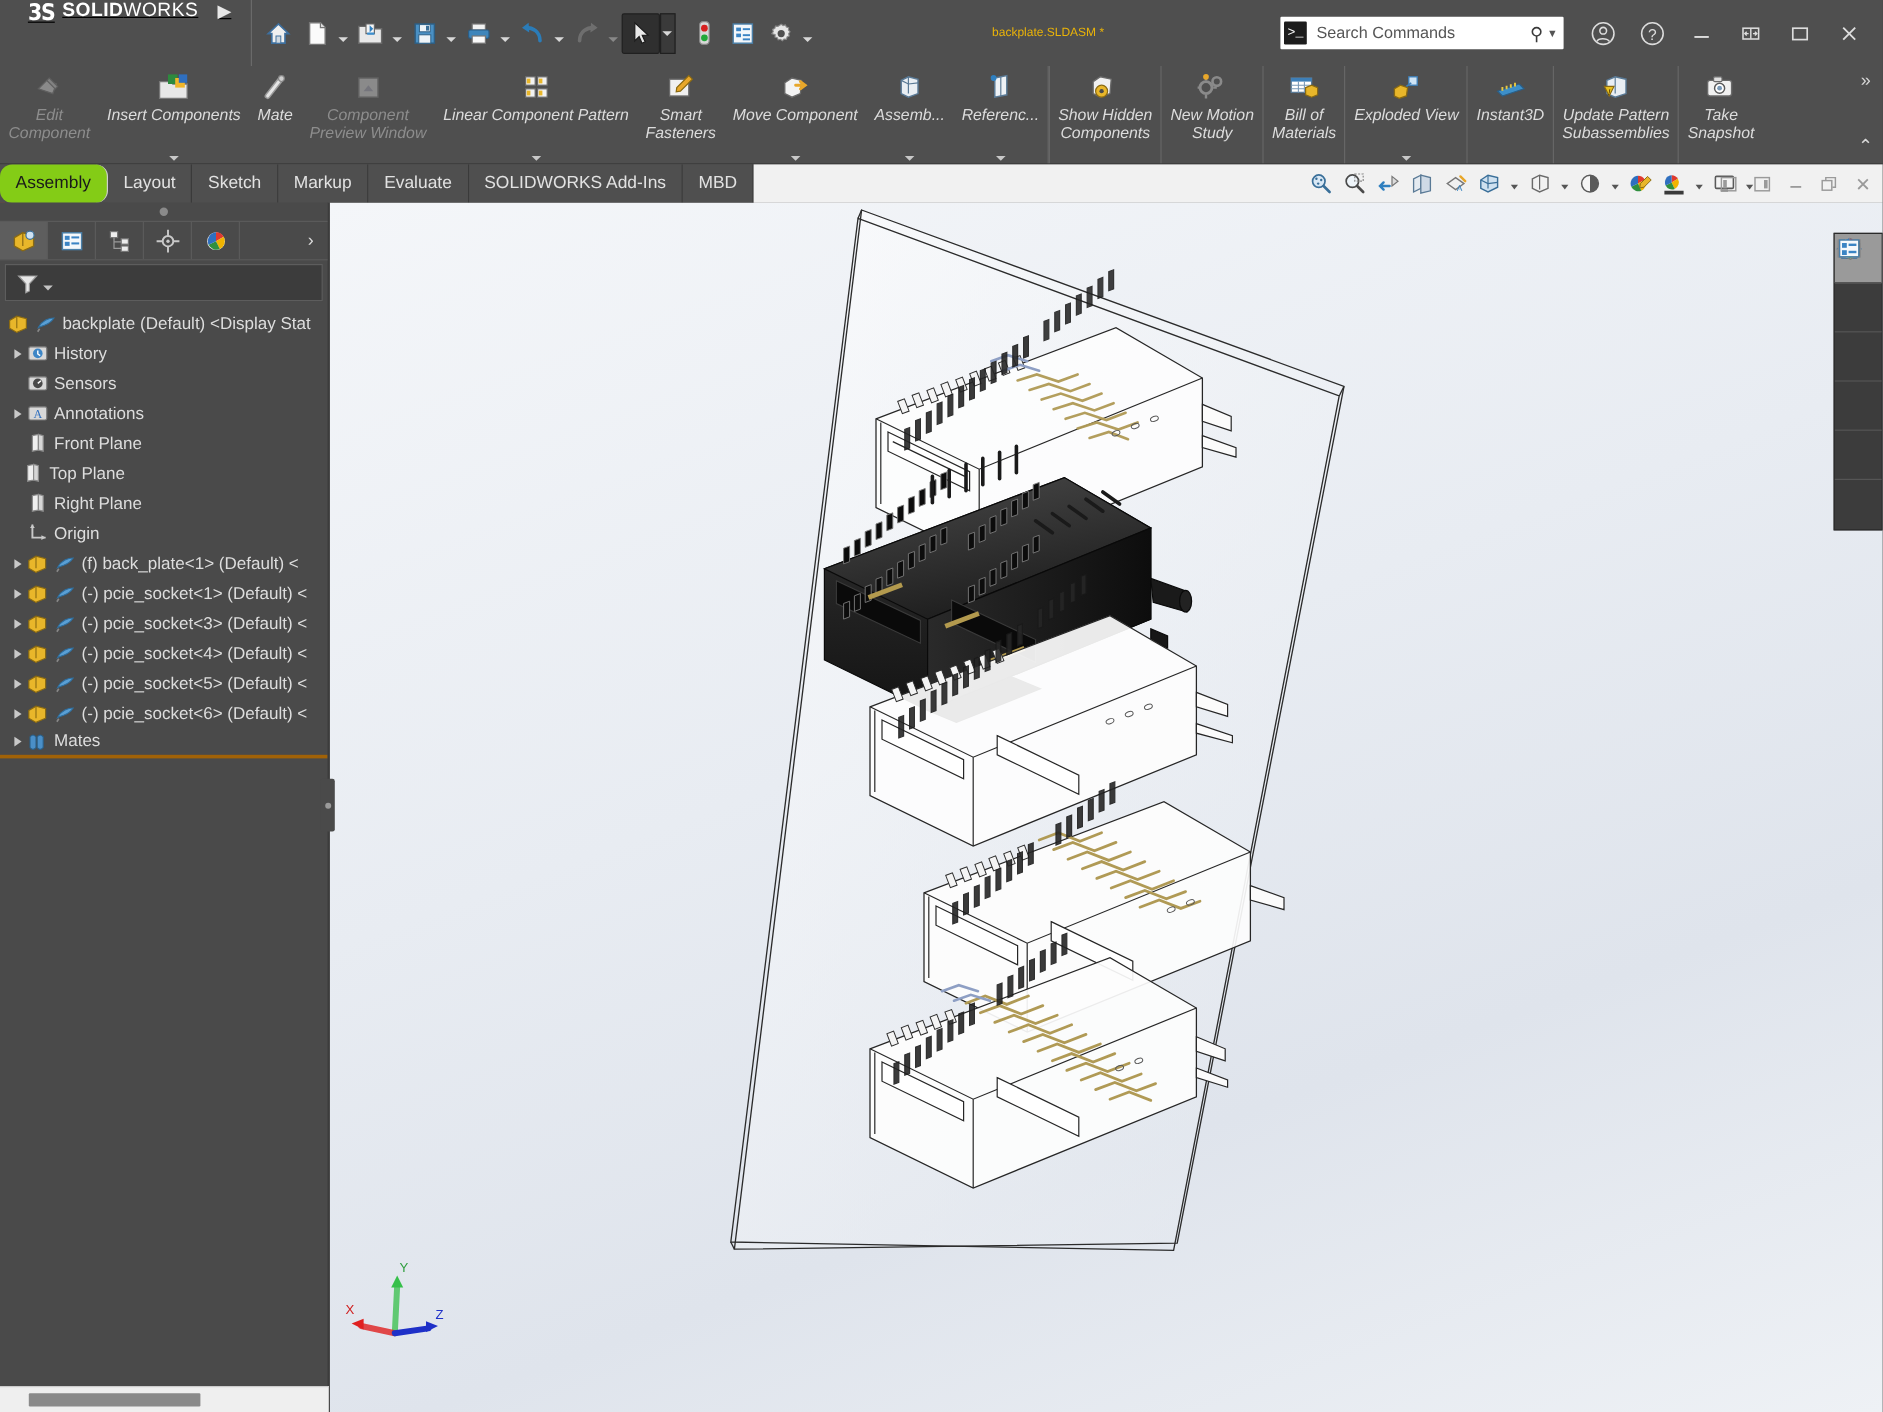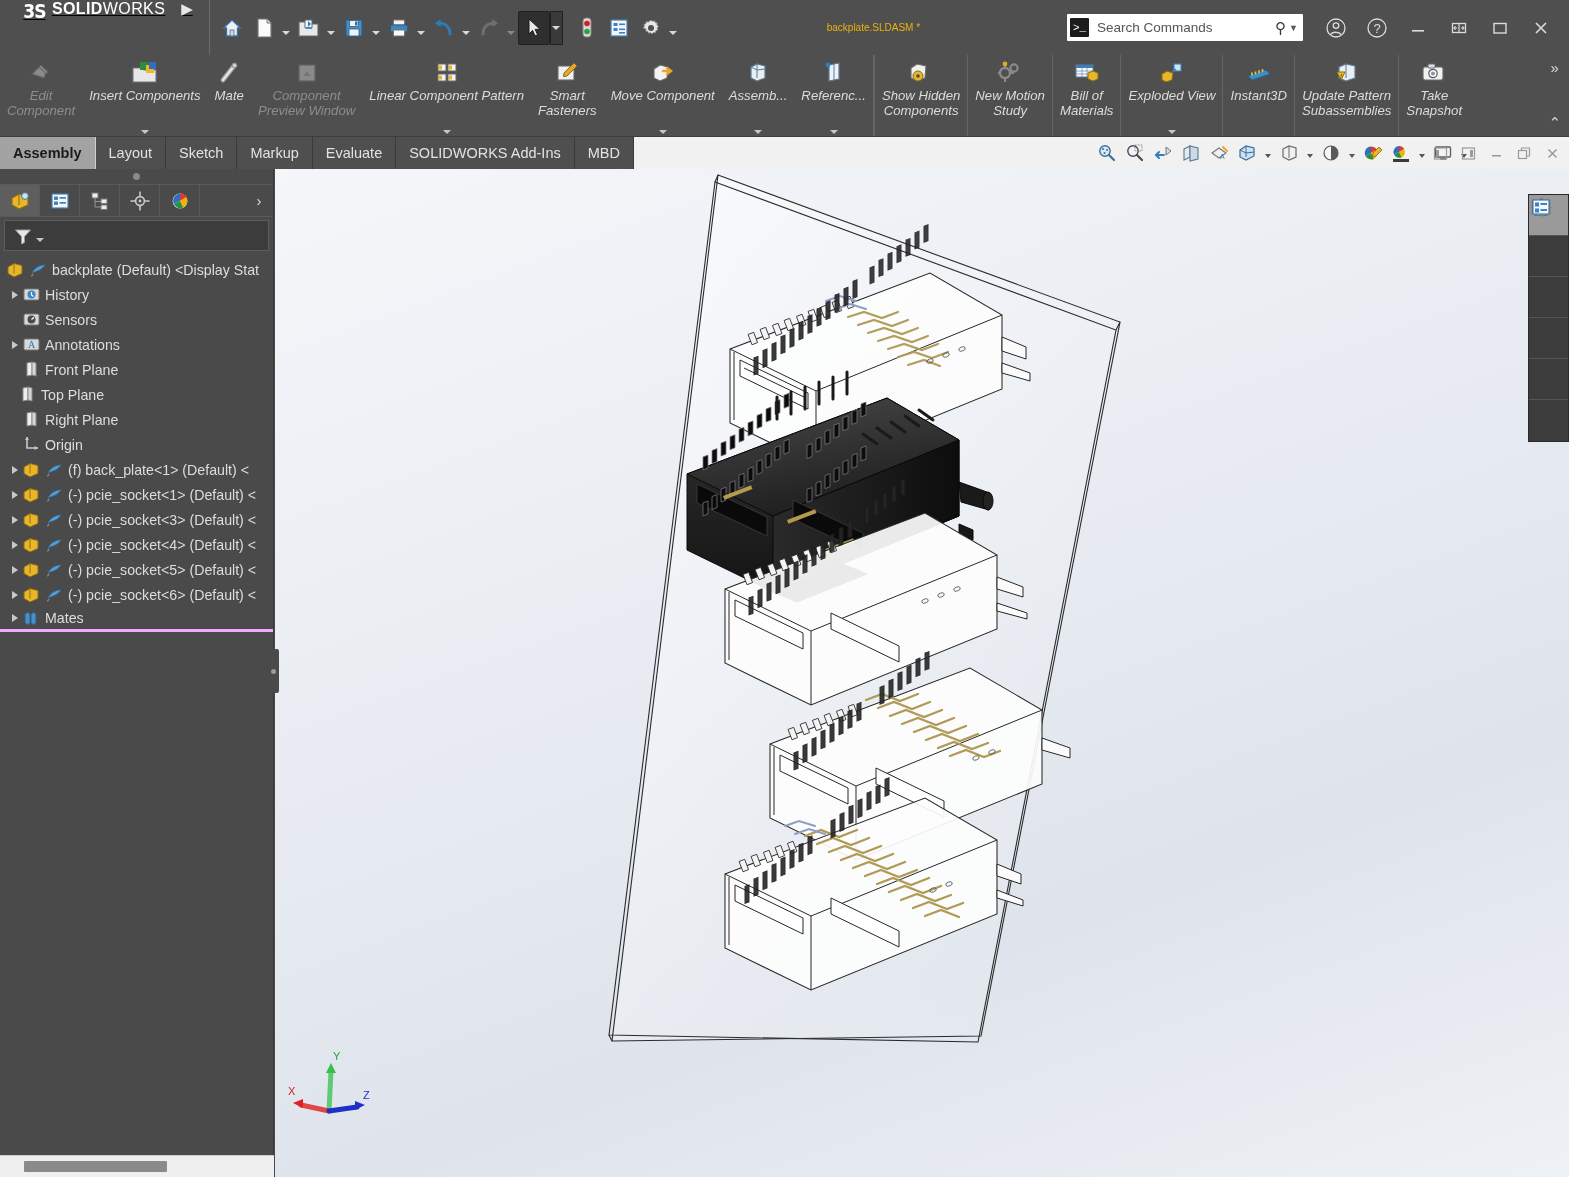--- a/index.html
+++ b/index.html
@@ -116,22 +116,23 @@
     position: absolute; top: 137px; left: 0; width: 1569px; height: 32px;
     background: #4f4f4f; display: flex; align-items: stretch;
   }
   .tab {
     display: flex; align-items: center; padding: 0 13px;
     color: #e2e2e2; font-size: 14.5px; cursor: pointer;
     border-right: 1px solid #3a3a3a;
     background: #4f4f4f;
   }
   .tab.active {
-    background: #a3a3a3; color: #1a1a1a; font-weight: bold;
+    background: #84cc16; color: #1a1a1a; font-weight: normal;
     border-right: 1px solid #cfcfcf;
+    border-radius: 10px;
   }
   .viewtoolbar {
     position: absolute; left: 735px; top: 0; height: 32px;
     display: flex; align-items: center; gap: 2px;
   }
   .vt-btn {
     width: 26px; height: 28px; display: flex; align-items: center; justify-content: center;
     cursor: pointer; border-radius: 2px;
   }
   .vt-arrow {
@@ -190,21 +191,21 @@
   .tnode.root { padding-left: 6px; }
   .texp {
     width: 14px; flex: 0 0 14px; display: flex; align-items: center; justify-content: center;
   }
   .texp i {
     width: 0; height: 0; border-top: 4.5px solid transparent;
     border-bottom: 4.5px solid transparent; border-left: 6px solid #c9c9c9; display:block;
   }
   .tico { flex: 0 0 auto; display: flex; align-items: center; margin-right: 4px; }
   .tlabel { overflow: hidden; }
-  .tnode.mates-sel { border-bottom: 3px solid #f0abfc; }
+  .tnode.mates-sel { border-bottom: 3px solid #a16207; }
   .panel-drag-handle {
     position: absolute; right: -6px; top: 480px; width: 12px; height: 44px;
     background: #4a4a4a; border-radius: 2px; display: flex; align-items: center;
     justify-content: center; cursor: col-resize; z-index: 20;
   }
   .panel-drag-handle i { width: 5px; height: 5px; border-radius: 50%; background: #9a9a9a; display:block;}
   .left-hscroll {
     position: absolute; bottom: 0; left: 0; width: 274px; height: 22px;
     background: #efefef; border-top: 1px solid #ccc;
   }

